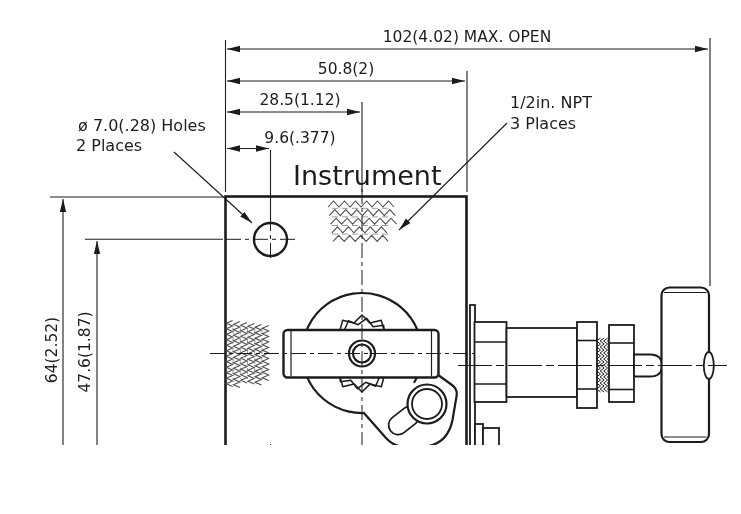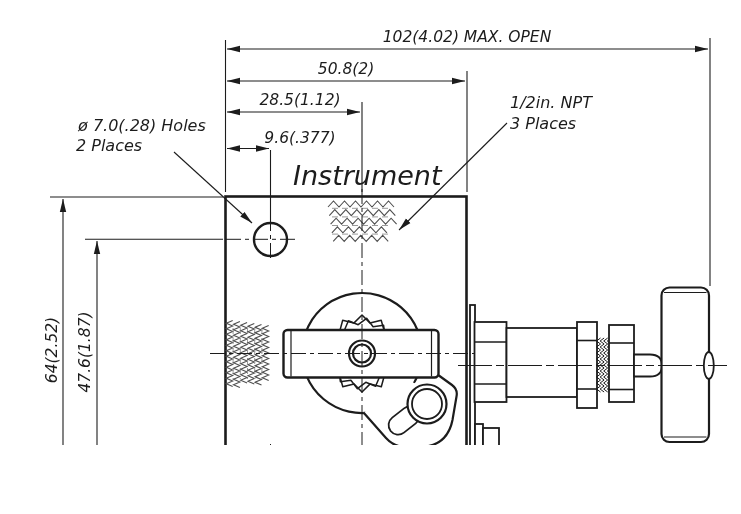--- a/index.html
+++ b/index.html
@@ -1,20 +1,20 @@
 <!DOCTYPE html>
 <html style="--line: #1c1c1c; --thread: #4f4f4f; --thread-light: #9a9a9a; --bg: #ffffff;"><head>
 <meta charset="utf-8">
 <style>
   :root{
     --line:#1c1c1c; --thread:#4f4f4f; --thread-light:#9a9a9a; --bg:#ffffff;
   }
   html,body{margin:0;padding:0;background:#fff;}
   .canvas{position:relative;width:741px;height:445px;background:var(--bg);overflow:hidden;
-          font-family:"DejaVu Sans","Liberation Sans",sans-serif;font-style:italic;}
+          font-family:"DejaVu Sans","Liberation Sans",sans-serif;}
   svg{display:block}
   svg text{fill:var(--line);font-family:"DejaVu Sans","Liberation Sans",sans-serif;}
   .ol  {stroke:var(--line);stroke-width:2.6;fill:none}
   .f2  {stroke:var(--line);stroke-width:2.2;fill:#fff}
   .f2n {stroke:var(--line);stroke-width:2.2;fill:none}
   .f24 {stroke:var(--line);stroke-width:2.4;fill:#fff}
   .f18 {stroke:var(--line);stroke-width:1.8;fill:#fff}
   .f18n{stroke:var(--line);stroke-width:1.8;fill:none}
   .f16 {stroke:var(--line);stroke-width:1.6;fill:none}
   .f12 {stroke:var(--line);stroke-width:1.2;fill:none}

